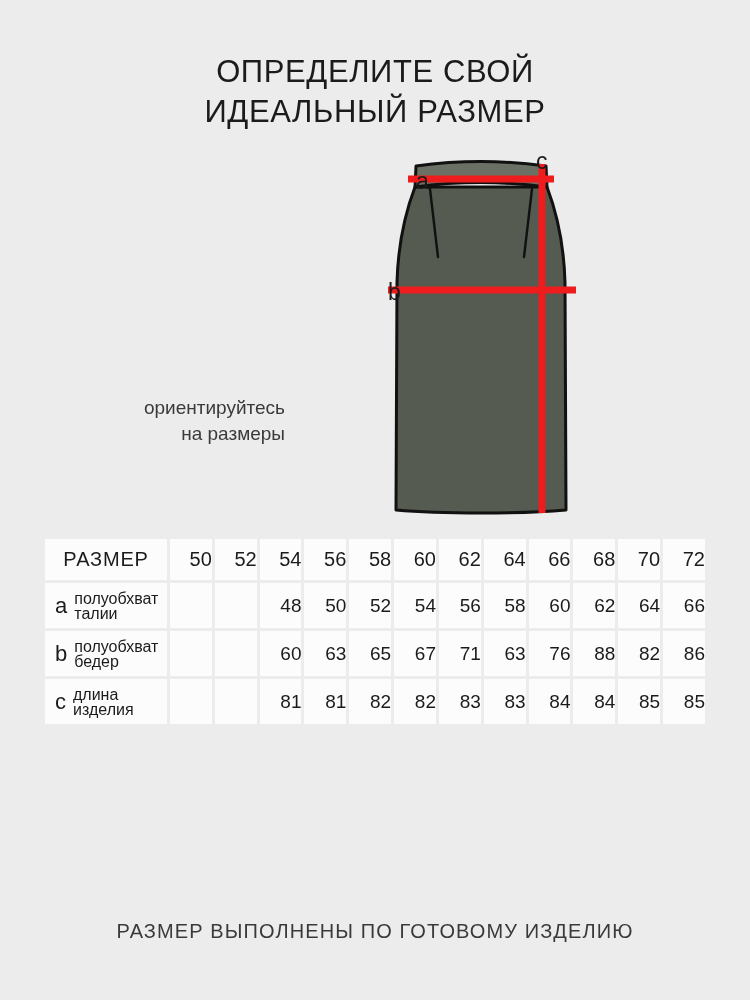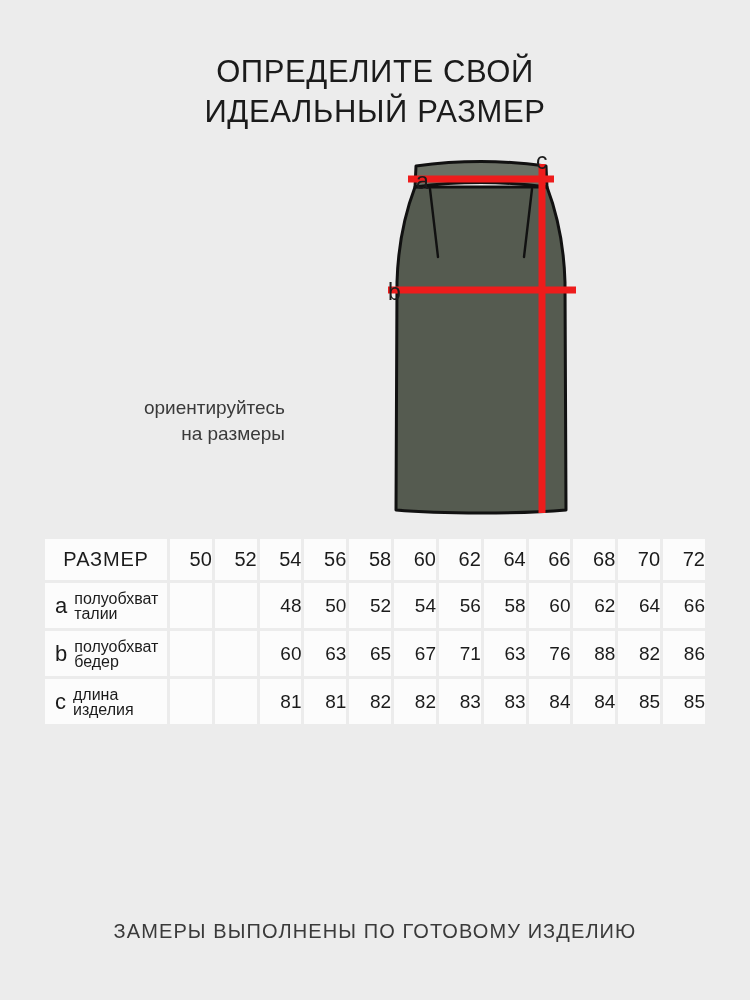--- a/index.html
+++ b/index.html
@@ -265,13 +265,13 @@
         <td>83</td>
         <td>83</td>
         <td>84</td>
         <td>84</td>
         <td>85</td>
         <td>85</td>
       </tr>
     </tbody>
 </table>
 
-<div id="footer">ЗАМЕРЫ ВЫПОЛНЕНЫ ПО ГОТОВОМУ ИЗДЕЛИЮ</div>
+<div id="footer">РАЗМЕР ВЫПОЛНЕНЫ ПО ГОТОВОМУ ИЗДЕЛИЮ</div>
 
 </body></html>

